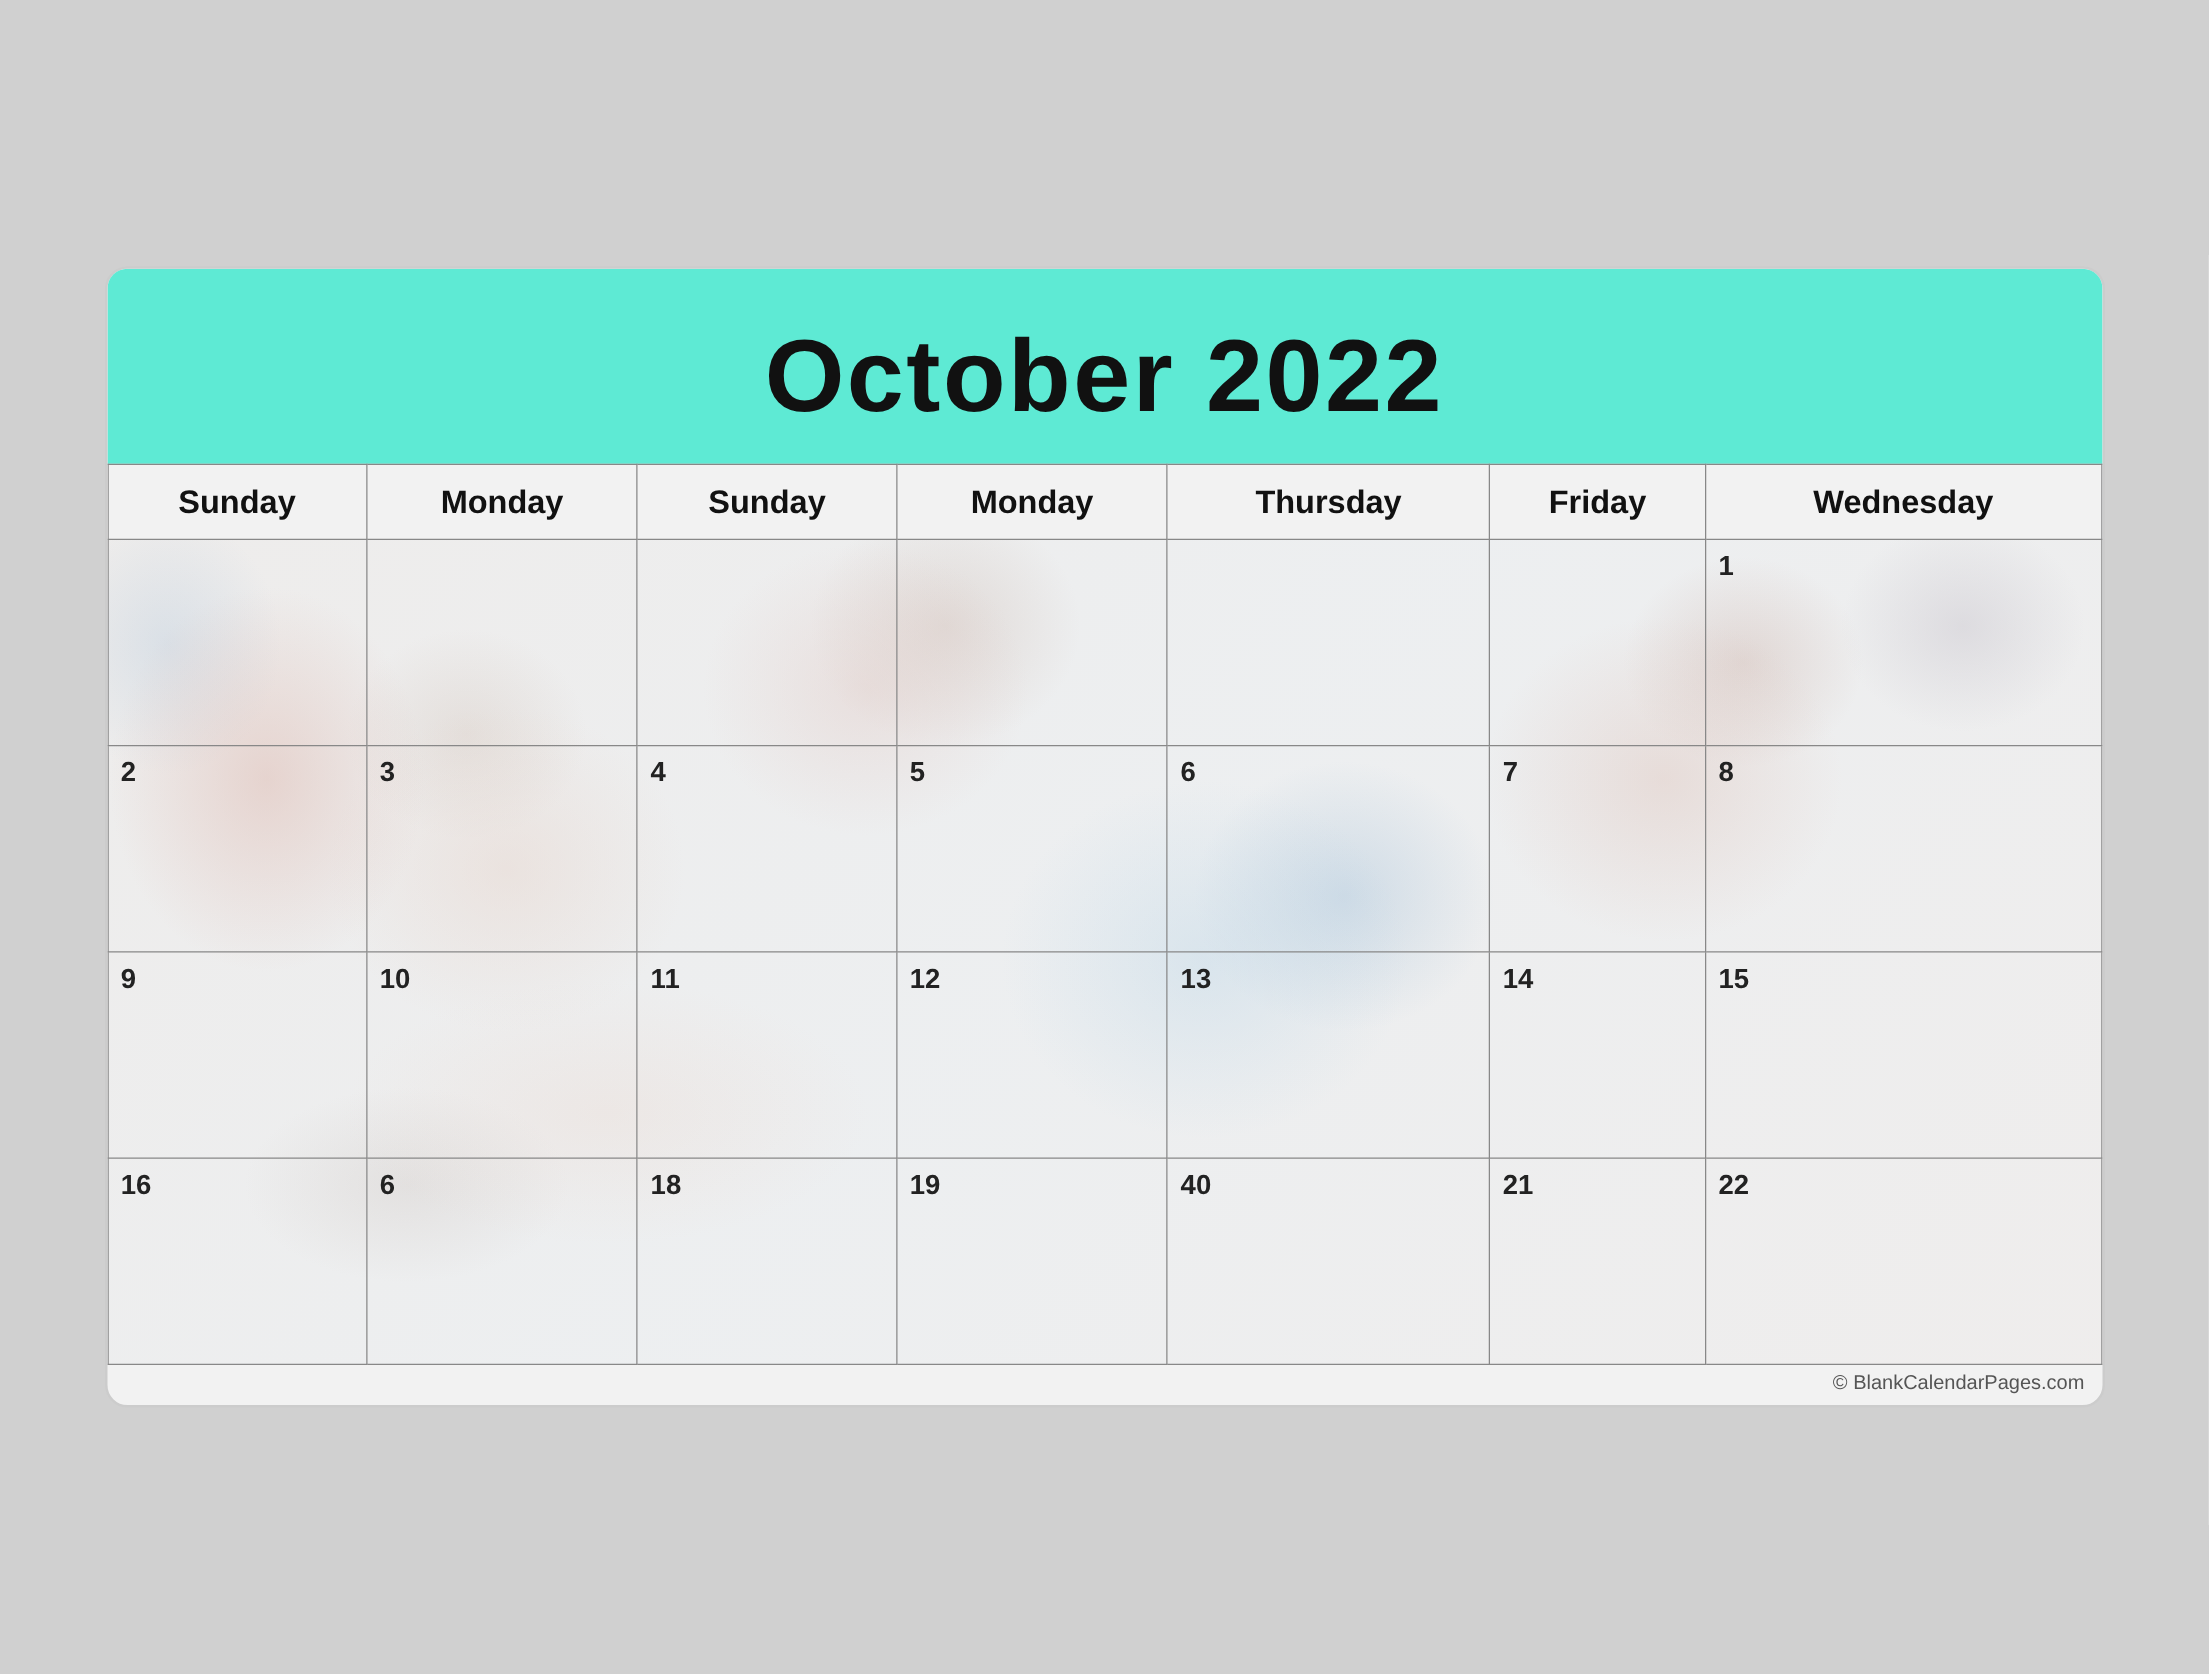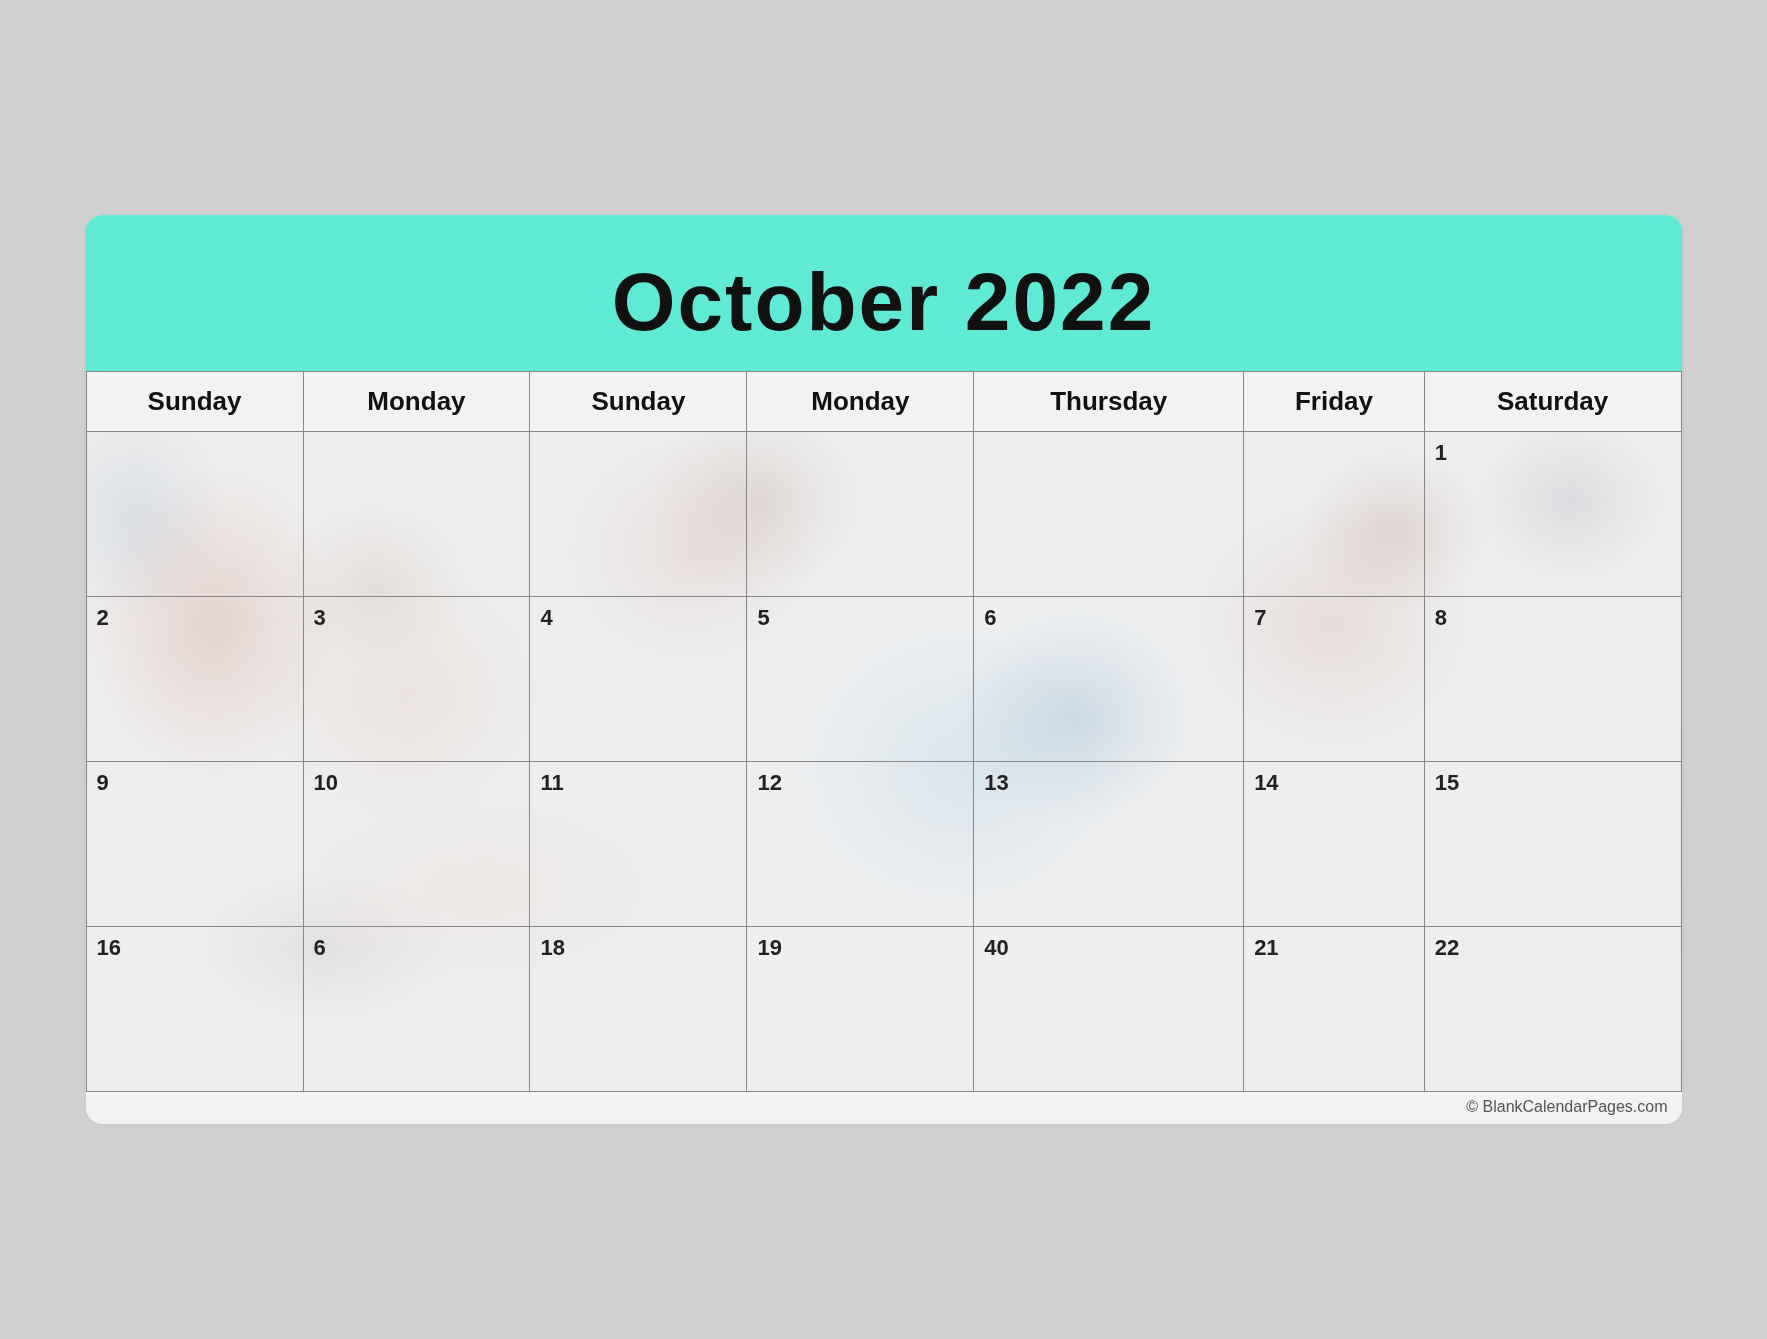--- a/index.html
+++ b/index.html
@@ -133,21 +133,21 @@
 
     <table class="calendar-table">
       <thead>
         <tr>
         <th class="day-header">Sunday</th>
             <th class="day-header">Monday</th>
             <th class="day-header">Sunday</th>
             <th class="day-header">Monday</th>
             <th class="day-header">Thursday</th>
             <th class="day-header">Friday</th>
-            <th class="day-header">Saturday</th>
+            <th class="day-header">Wednesday</th>
           </tr>
       </thead>
       <tbody id="calendar-body">
       <tr>
             <td class="day-cell empty"></td>
             <td class="day-cell empty"></td>
             <td class="day-cell empty"></td>
             <td class="day-cell empty"></td>
             <td class="day-cell empty"></td>
             <td class="day-cell empty"></td>

